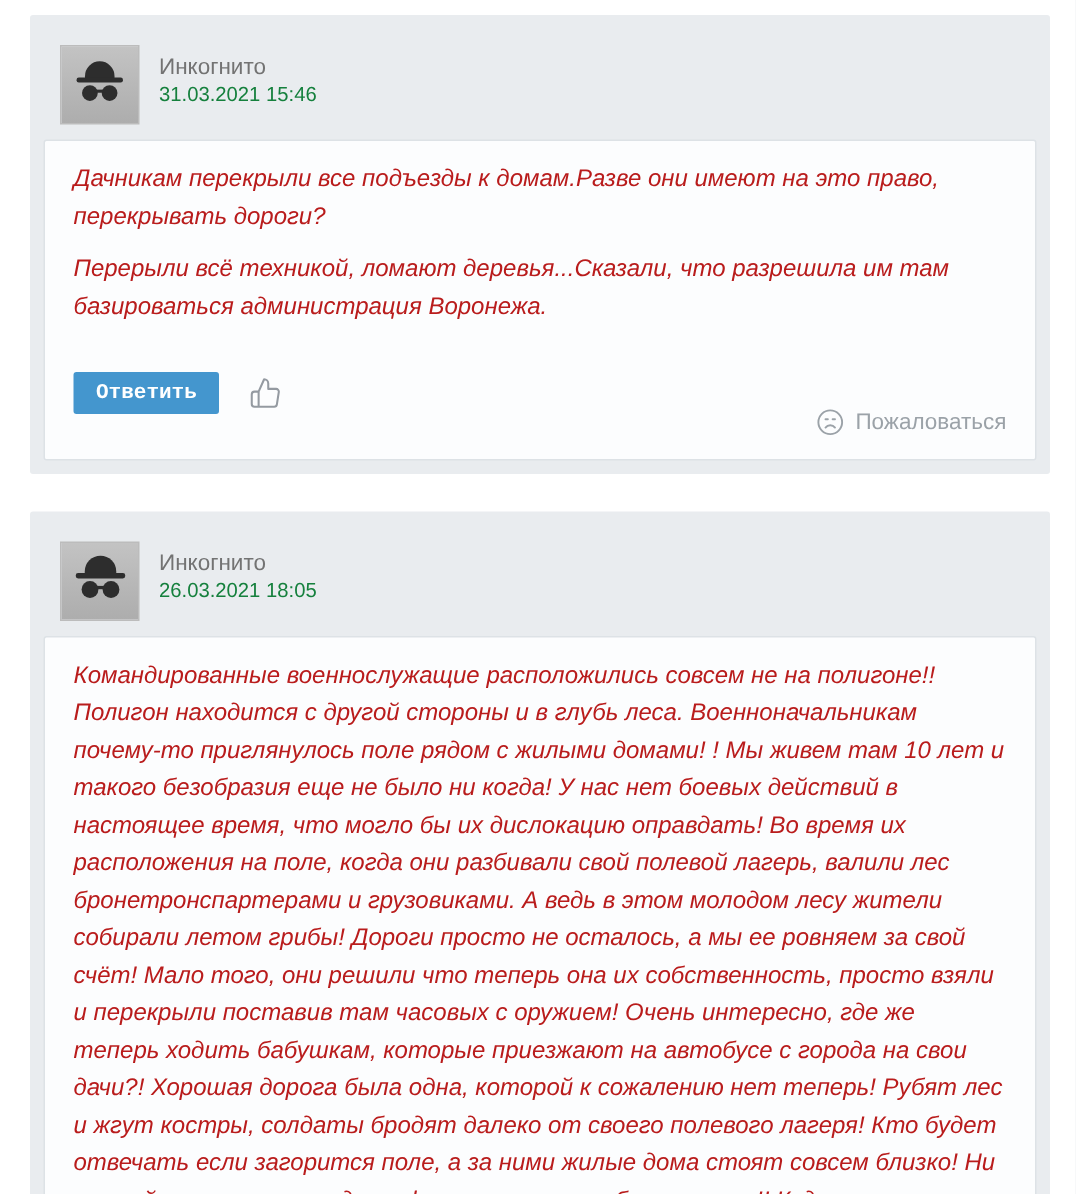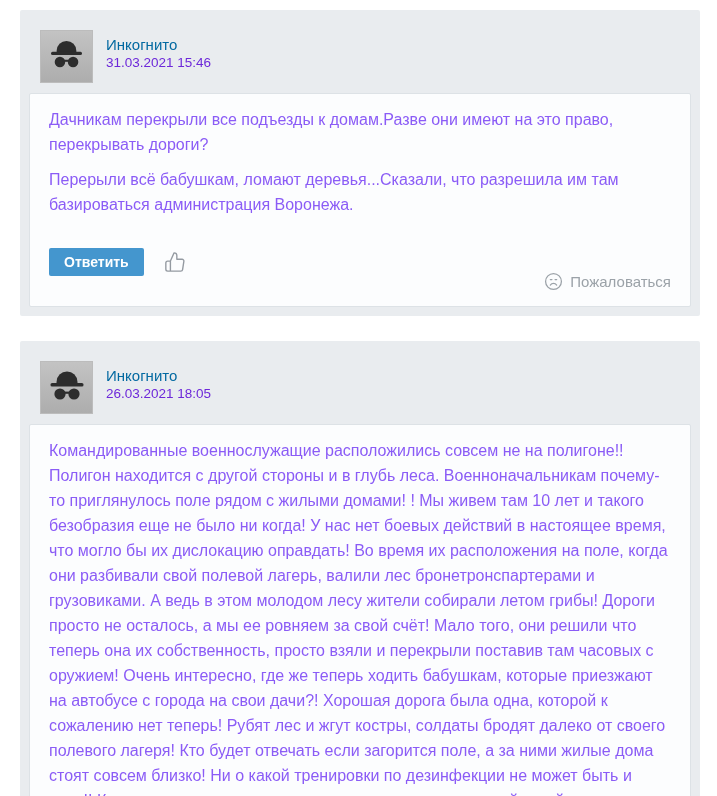--- a/index.html
+++ b/index.html
@@ -38,52 +38,53 @@
     display: flex;
     align-items: center;
     justify-content: center;
   }
   .author-block {
     margin-left: 13px;
     padding-top: 6px;
   }
   .author-name {
     font-size: 15px;
-    color: #0369a1;
+    color: #737373;
     line-height: 18px;
   }
   .comment-date {
     font-size: 13.5px;
-    color: #6d28d9;
+    color: #15803d;
     line-height: 18px;
   }
   .comment-body {
     background: #fcfdfe;
     border: 1px solid #dde2e6;
     border-radius: 2px;
     padding: 13px 19px 15px 19px;
   }
   .comment-text p {
     margin: 0 0 10px 0;
     font-size: 16px;
     line-height: 25px;
-    color: #8b5cf6;
+    color: #b91c1c;
+    font-style: italic;
   }
   .comment-text p:last-child { margin-bottom: 0; }
   .comment-actions {
     display: flex;
     align-items: center;
     margin-top: 15px;
   }
   .reply-button {
     background: #4496ce;
     color: #ffffff;
     border: none;
     border-radius: 2px;
-    font-family: Liberation Sans, sans-serif;
+    font-family: Liberation Mono, monospace;
     font-size: 14px;
     font-weight: bold;
     padding: 6px 15px;
     cursor: pointer;
   }
   .like-button {
     display: flex;
     align-items: center;
     margin-left: 20px;
     cursor: pointer;
@@ -134,21 +135,21 @@
         </span>
       </div>
       <div class="author-block">
         <div class="author-name">Инкогнито</div>
         <div class="comment-date">31.03.2021 15:46</div>
       </div>
     </div>
     <div class="comment-body">
       <div class="comment-text">
         <p>Дачникам перекрыли все подъезды к домам.Разве они имеют на это право, перекрывать дороги?</p>
-        <p>Перерыли всё бабушкам, ломают деревья...Сказали, что разрешила им там базироваться администрация Воронежа.</p>
+        <p>Перерыли всё техникой, ломают деревья...Сказали, что разрешила им там базироваться администрация Воронежа.</p>
       </div>
       <div class="comment-actions">
         <button class="reply-button">Ответить</button>
         <button class="like-button">
           <span>
             <svg width="22" height="22" viewBox="0 0 24 24" fill="none" stroke="#949aa1" stroke-width="1.5" stroke-linecap="round" stroke-linejoin="round">
               <path d="M14 9V5a3 3 0 0 0-3-3l-4 9v11h11.28a2 2 0 0 0 2-1.7l1.38-9a2 2 0 0 0-2-2.3zM7 22H4a2 2 0 0 1-2-2v-7a2 2 0 0 1 2-2h3"></path>
             </svg>
           </span>
           <span class="like-count"></span>

